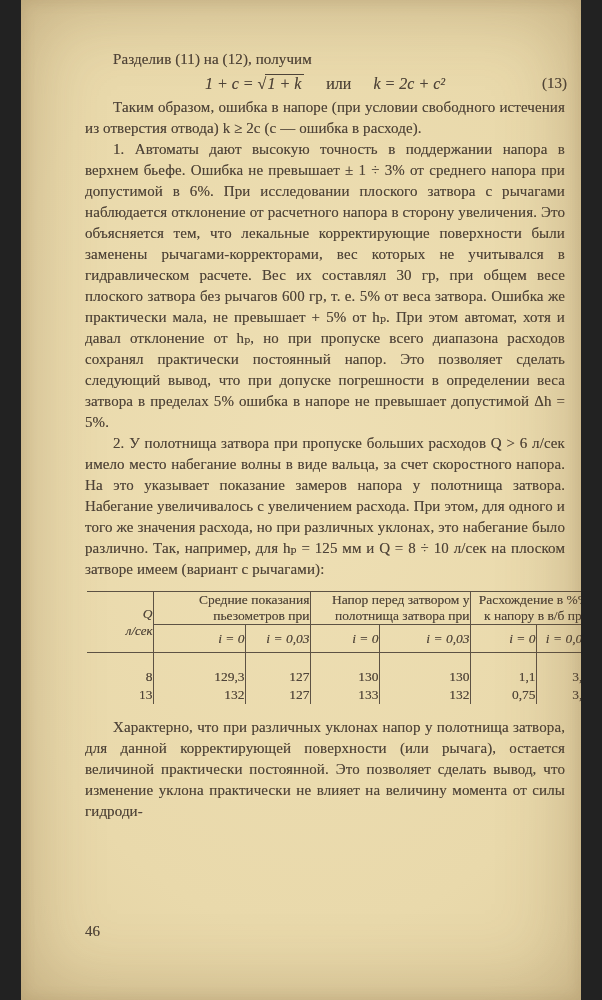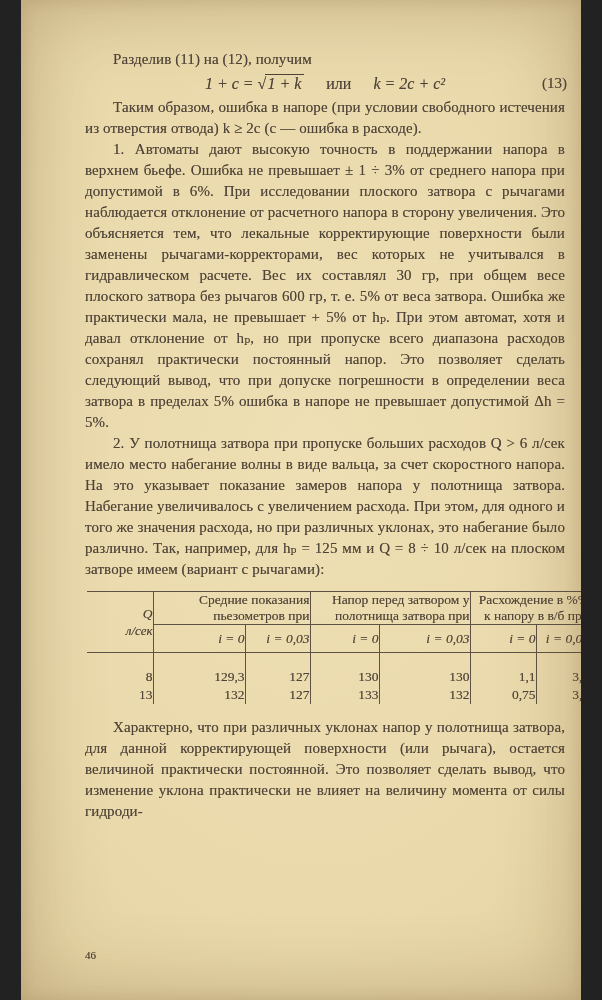--- a/index.html
+++ b/index.html
@@ -88,22 +88,22 @@
     font-style:italic;
     height:27px;
     font-size:13.5px;
     padding-left:7px;
   }
   .subhead th.no-left{border-left:none;}
   .data-table td{line-height:18px;}
   .data-table td + td{border-left:1px solid #5d5244;}
   .row-first td{padding-top:15px;}
   .page-num{
-    position:absolute;left:64px;top:949px;
-    font-size:11px;
+    position:absolute;left:64px;top:923px;
+    font-size:15px;
     text-shadow:0 0 .4px rgba(84,64,40,.55);
   }
 </style>
 </head>
 <body>
 
 <div class="page">
   <div class="content">
 
     <p class="para lead">Разделив (11) на (12), получим</p>

